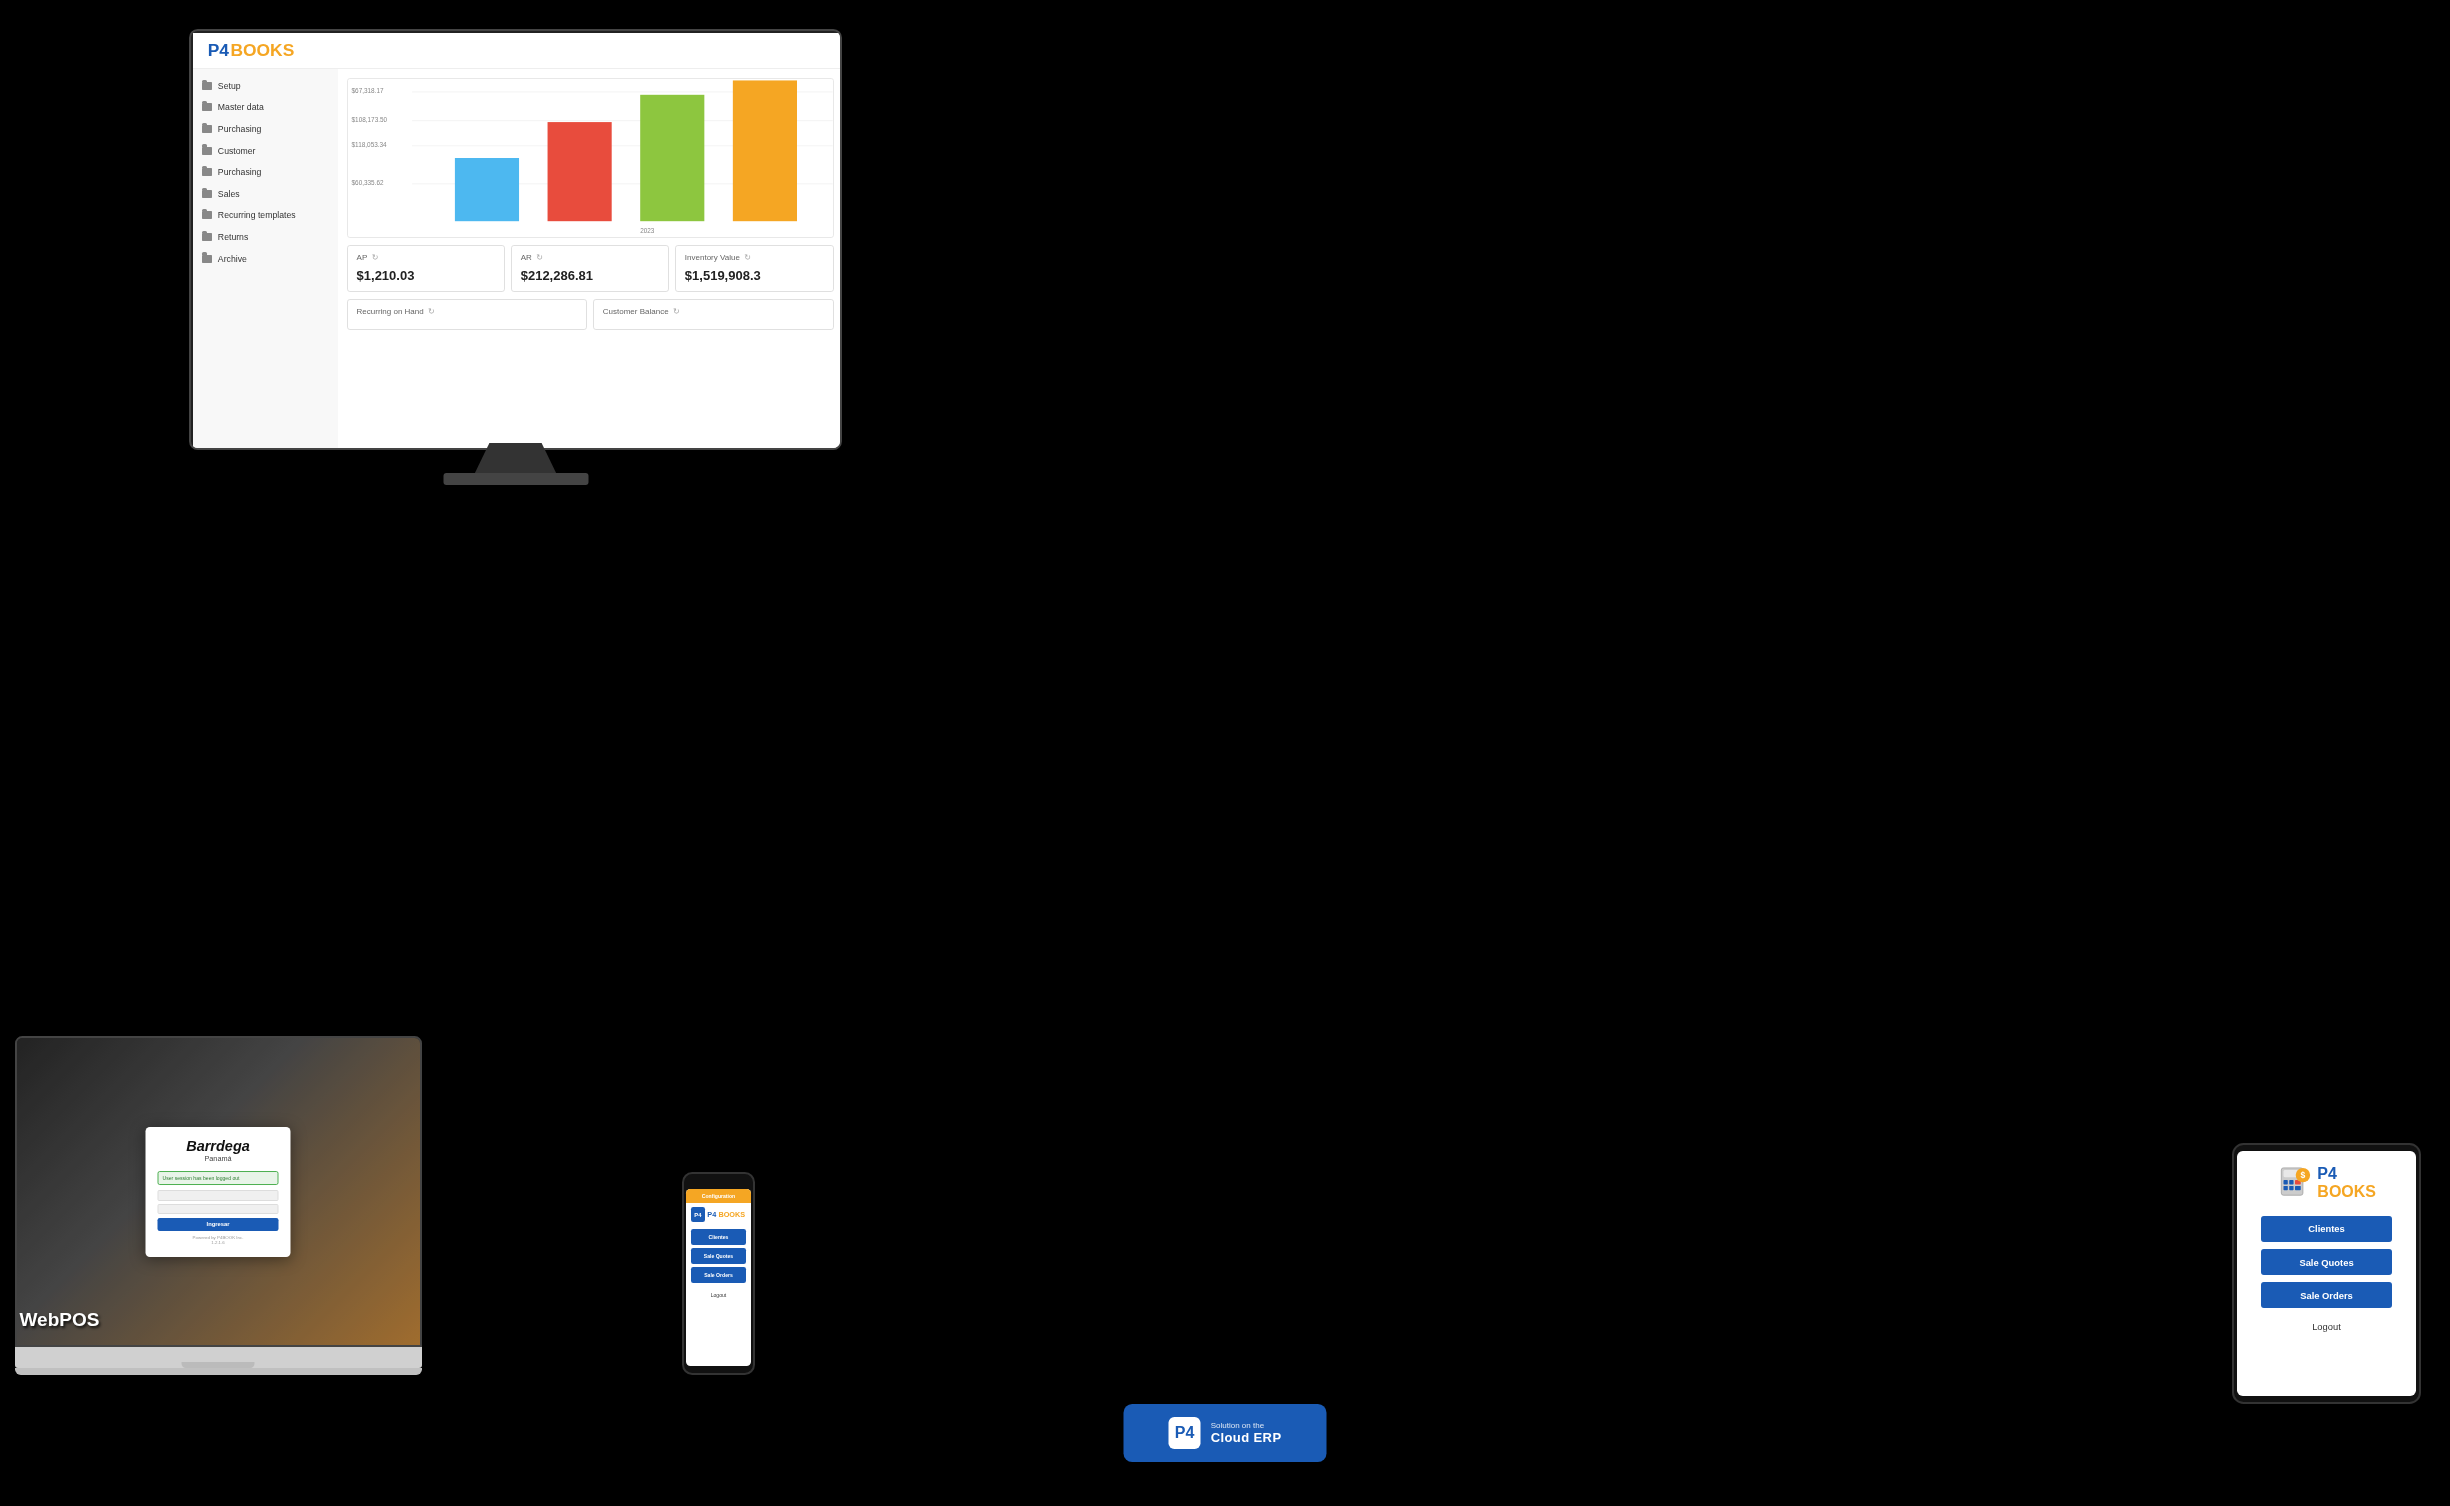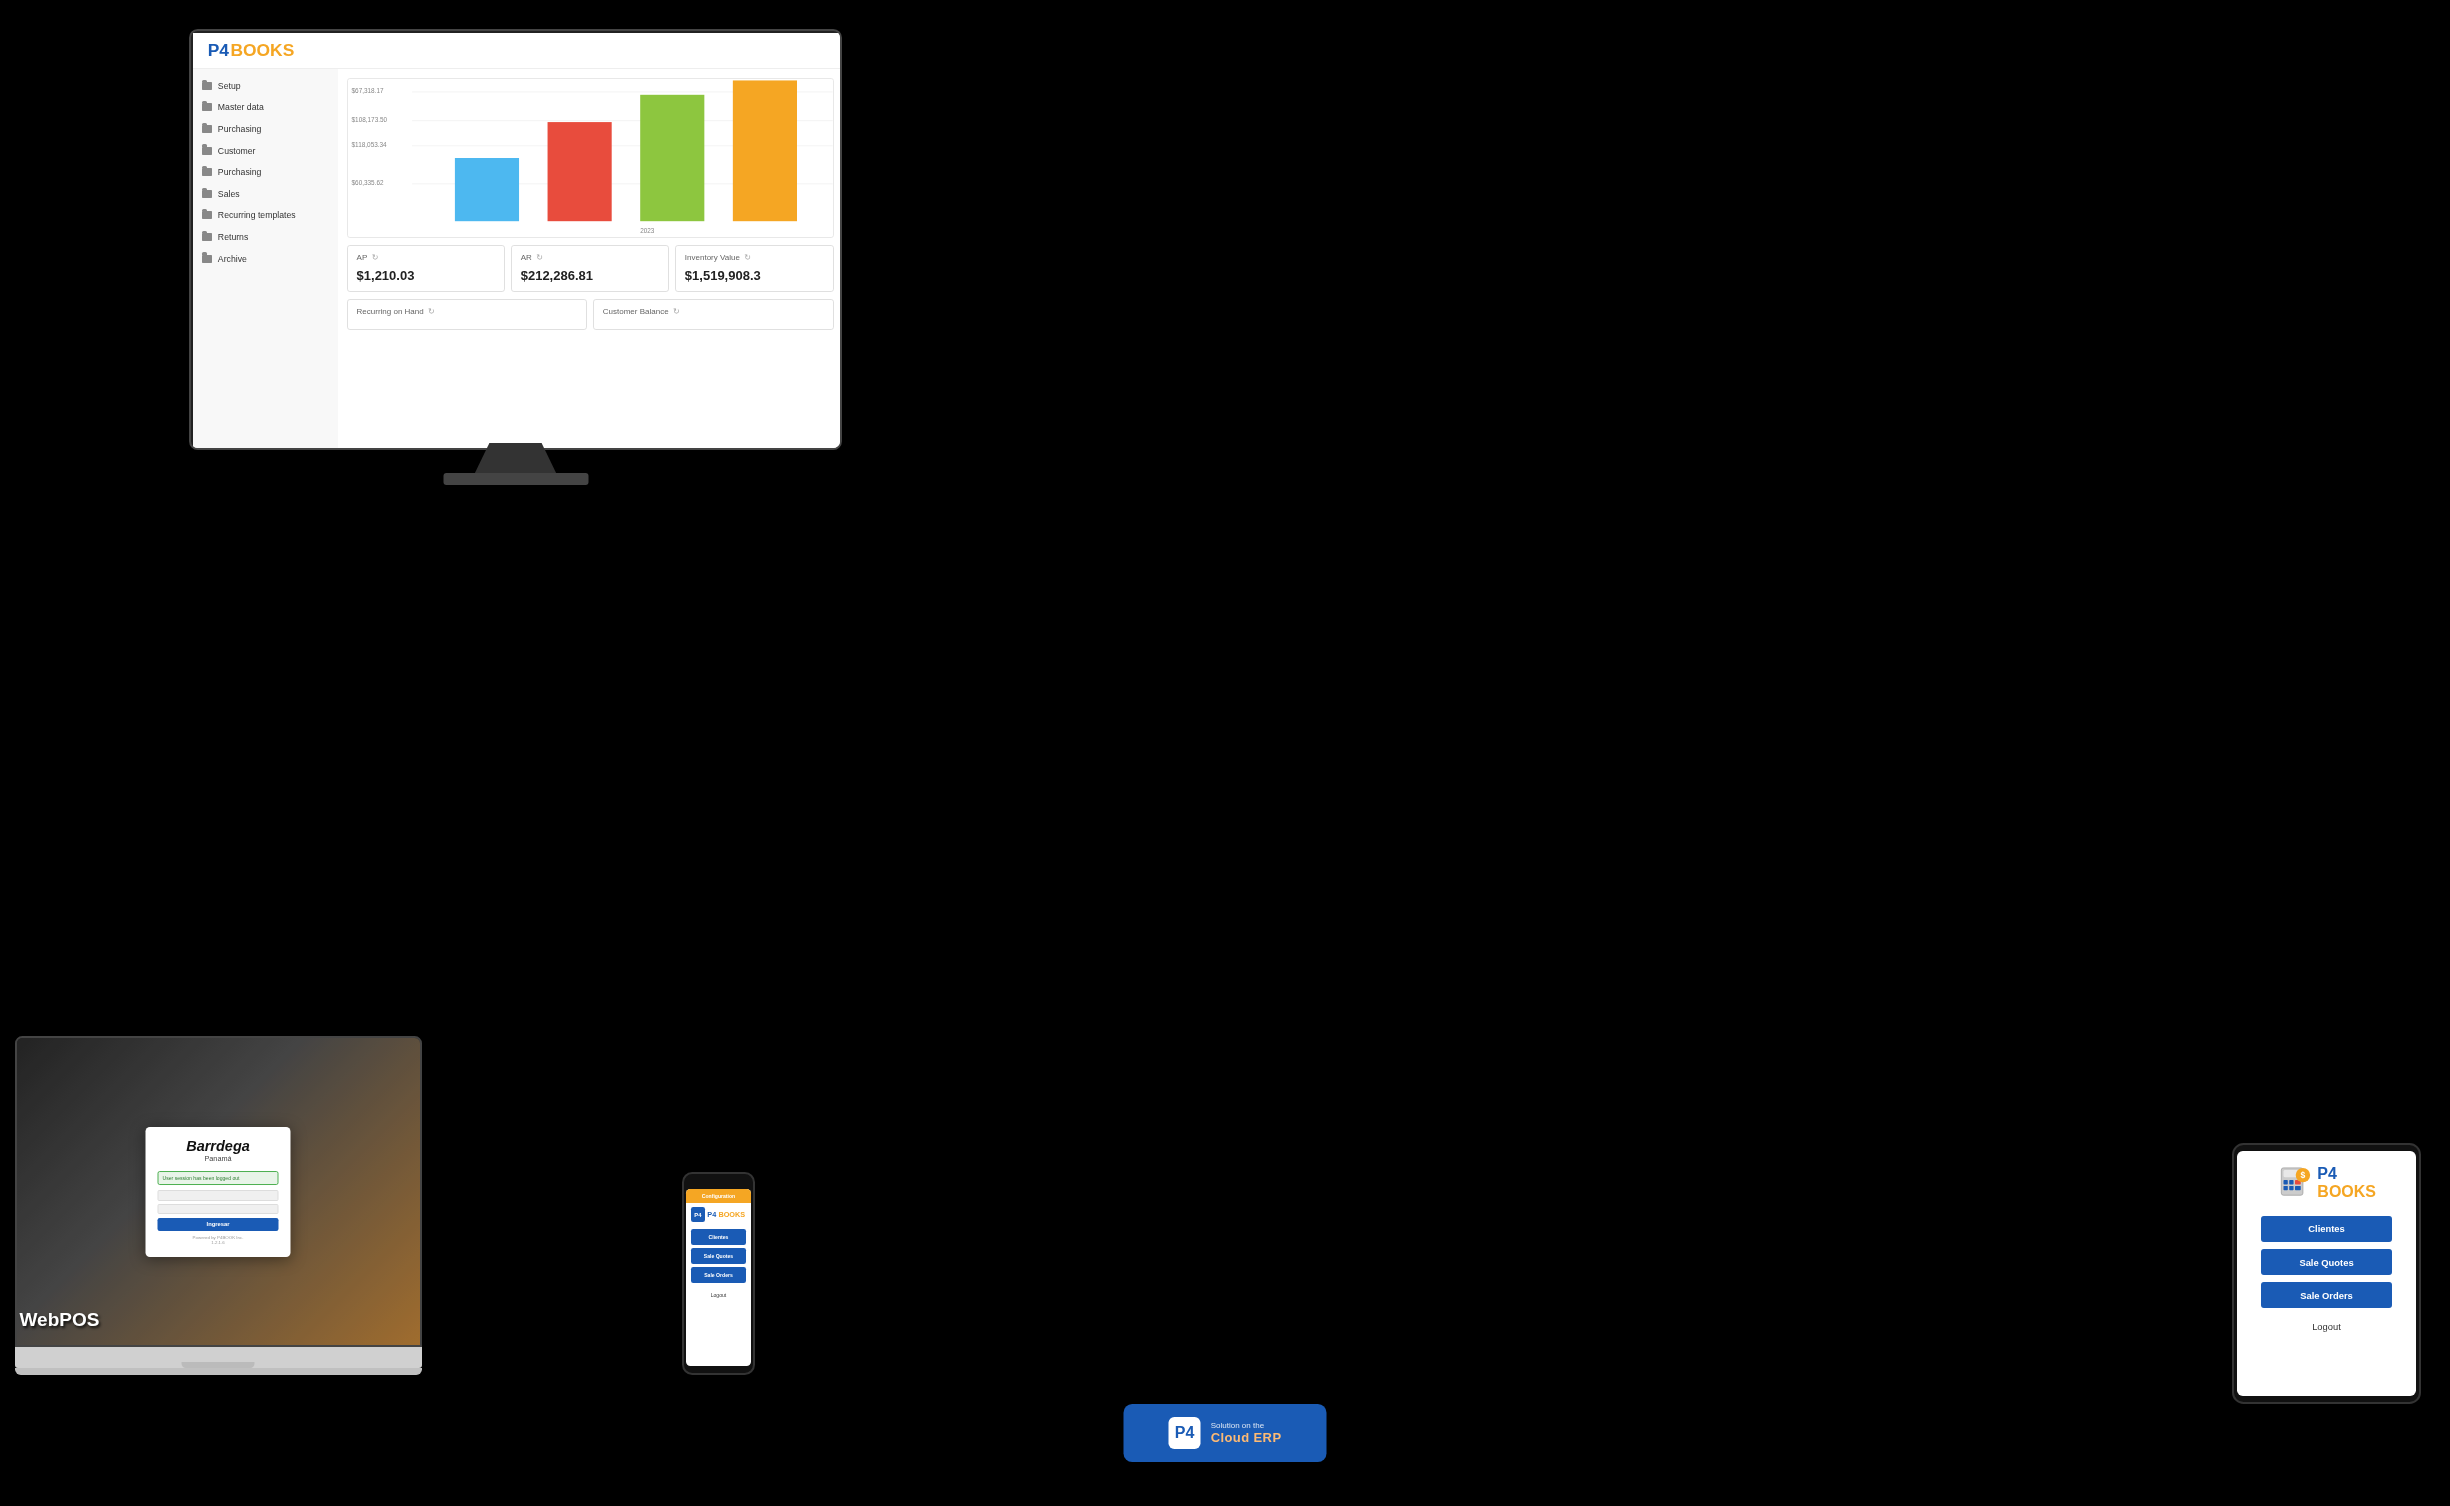--- a/index.html
+++ b/index.html
@@ -487,21 +487,21 @@
       display: flex;
       flex-direction: column;
     }
     .badge-solution {
       font-size: 8px;
       color: rgba(255,255,255,0.85);
     }
     .badge-cloud {
       font-size: 13px;
       font-weight: 900;
-      color: #fdba74;
+      color: #ffffff;
       letter-spacing: 0.4px;
     }
 
     
     .sidebar::-webkit-scrollbar { display: none; }
   </style>
 </head>
 <body>
 
 <div class="monitor">

